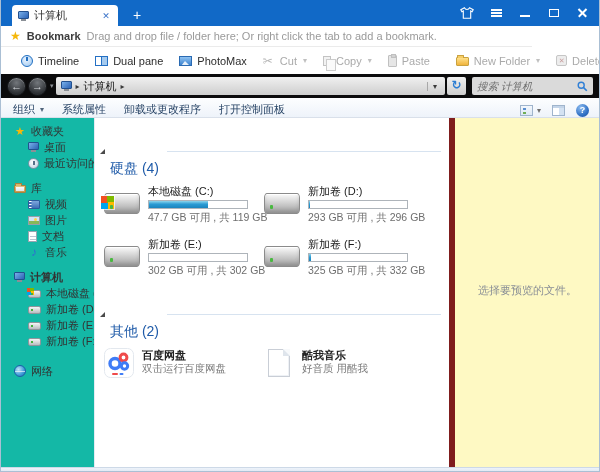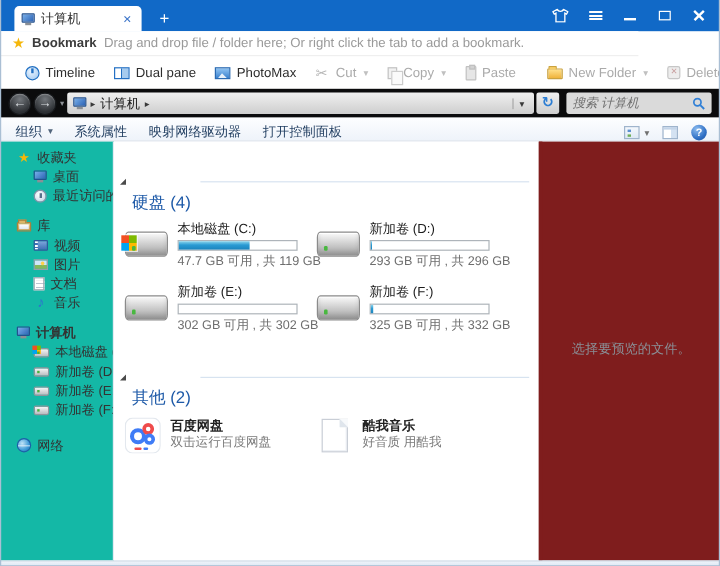--- a/index.html
+++ b/index.html
@@ -171,21 +171,21 @@
   .cap { display:block; width:100px; height:9px; margin:2px 0 2px; border:1px solid #aeb4ba; background:#fff; }
   .cap i { display:block; height:100%; background:linear-gradient(#8ed5ec,#2a9bd4 45%,#1b84bd); }
   .t-det { display:block; font-size:10.5px; color:#6e6e6e; white-space:nowrap; }
   .app-name { display:block; font-size:11px; font-weight:bold; color:#222; line-height:14px; margin-top:0; white-space:nowrap; }
   .app-desc { display:block; font-size:10.5px; color:#7a7a7a; white-space:nowrap; }
   .i-page { width:22px; height:28px; margin:1px 4px 0 4px; background:#fff; border:1px solid #c9ced6;
     box-shadow:inset -1px -1px 0 #eef1f5; }
   .i-page::before { content:""; position:absolute; top:-1px; right:-1px;
     border-top:7px solid #f7f9fb; border-left:7px solid #dfe5ec; }
 
-  .previewpane { width:151px; background:#7f1d1d; border-left:3px solid #7f1d1d; flex:none; }
+  .previewpane { width:151px; background:#fef9c3; border-left:6px solid #7f1d1d; flex:none; }
   .preview-msg { margin-top:165px; text-align:center; font-size:11px; color:#8a8f96; }
 
   .bottomstrip { position:absolute; bottom:0; left:0; width:600px; height:5px;
     background:linear-gradient(#eef3fa,#dde7f3); border-top:1px solid #cdd9e7; }
 </style>
 </head>
 <body>
 
 <div class="titlebar">
   <div class="tab">
@@ -283,21 +283,21 @@
 
 <div class="commandbar">
   <div class="cmd">
     <span>组织</span>
     <span class="caret"></span>
   </div>
   <div class="cmd">
     <span>系统属性</span>
   </div>
   <div class="cmd">
-    <span>映射网络驱动器</span>
+    <span>卸载或更改程序</span>
   </div>
   <div class="cmd">
     <span>打开控制面板</span>
   </div>
   <div class="cmd-right">
     <span style="display:flex;align-items:center;gap:3px">
       <span class="i i-views"></span>
       <span class="caret"></span>
     </span>
     <span class="i i-pane"></span>

